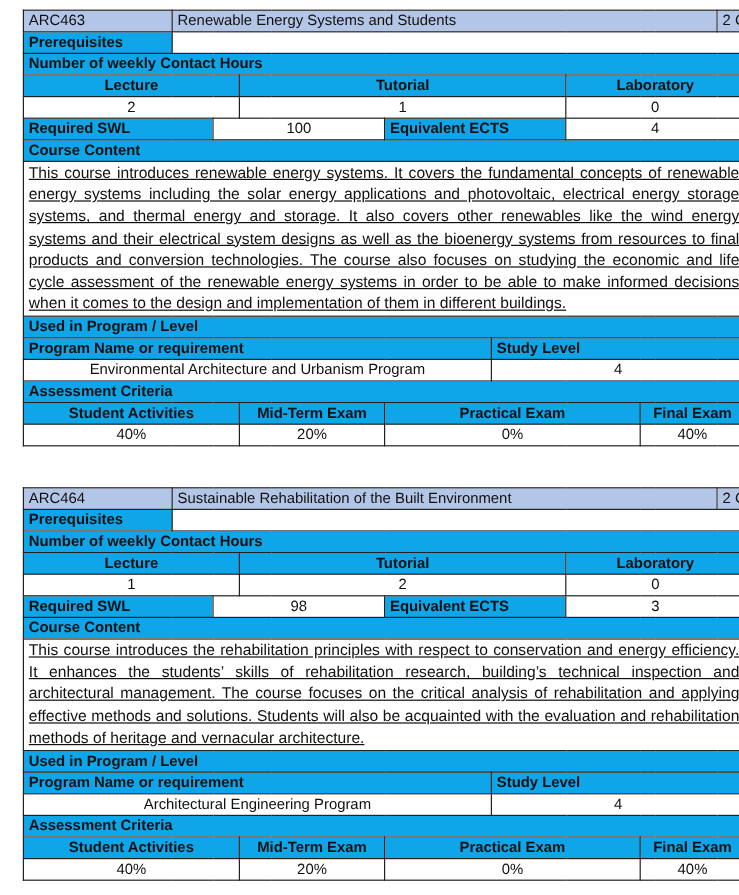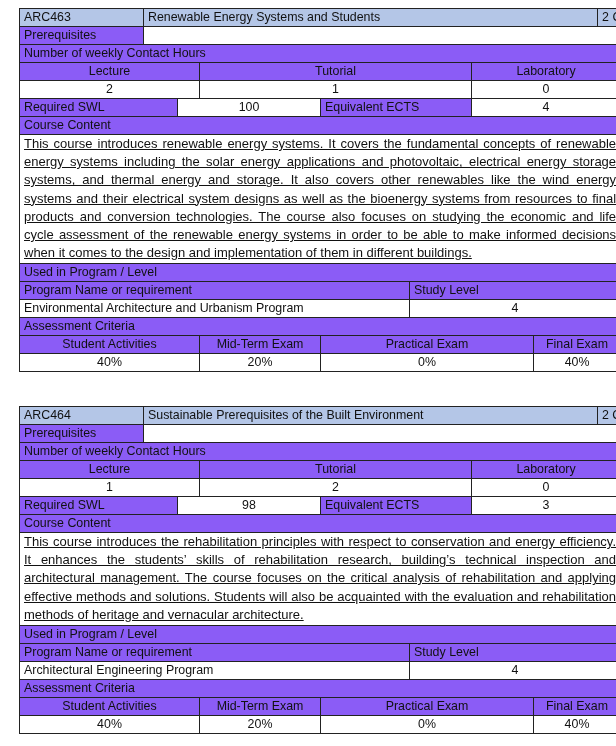--- a/index.html
+++ b/index.html
@@ -1,22 +1,22 @@
 <!DOCTYPE html>
 <html><head>
 <meta charset="utf-8">
 <style>
   html, body { margin: 0; padding: 0; background: #ffffff; }
   body { width: 616px; height: 746px; position: relative; overflow: hidden;
          font-family: "Liberation Sans", sans-serif; font-size: 12.4px; color: #111; }
   .course { position: absolute; left: 19px; width: 601px; border-collapse: collapse; table-layout: fixed; }
   .course td { border: 1px solid #222; padding: 0 4px; height: 17px; line-height: 17px; white-space: nowrap; overflow: hidden; }
   .blue { background: #b4c6e7; }
-  .green { background: #8b5cf6; }
-  .white { background: #ffffff; }
+  .green { background: #0ea5e9; font-weight: bold; }
+  .white { background: #ffffff; text-align: center; }
   .c { text-align: center; }
   .body-text { white-space: normal !important; height: auto !important; line-height: 18.2px !important;
                text-align: justify; padding: 0 4px 1px 4px !important; font-size: 13px; text-decoration: underline; }
   #t1 { top: 8px; }
   #t2 { top: 406px; }
 </style>
 </head>
 <body>
 
 <table class="course" id="t1">
@@ -107,21 +107,21 @@
       <col style="width:89px">
       <col style="width:62px">
       <col style="width:62px">
     <col style="width:12px">
       <col style="width:52px">
       <col style="width:23px">
   </colgroup>
   <tbody>
       <tr>
     <td class="blue">ARC464</td>
-    <td class="blue" colspan="9">Sustainable Prerequisites of the Built Environment</td>
+    <td class="blue" colspan="9">Sustainable Rehabilitation of the Built Environment</td>
     <td class="blue c">2 CH</td>
   </tr>
   <tr>
     <td class="green">Prerequisites</td>
     <td class="white" colspan="10"></td>
   </tr>
   <tr>
     <td class="green" colspan="11">Number of weekly Contact Hours</td>
   </tr>
   <tr>

